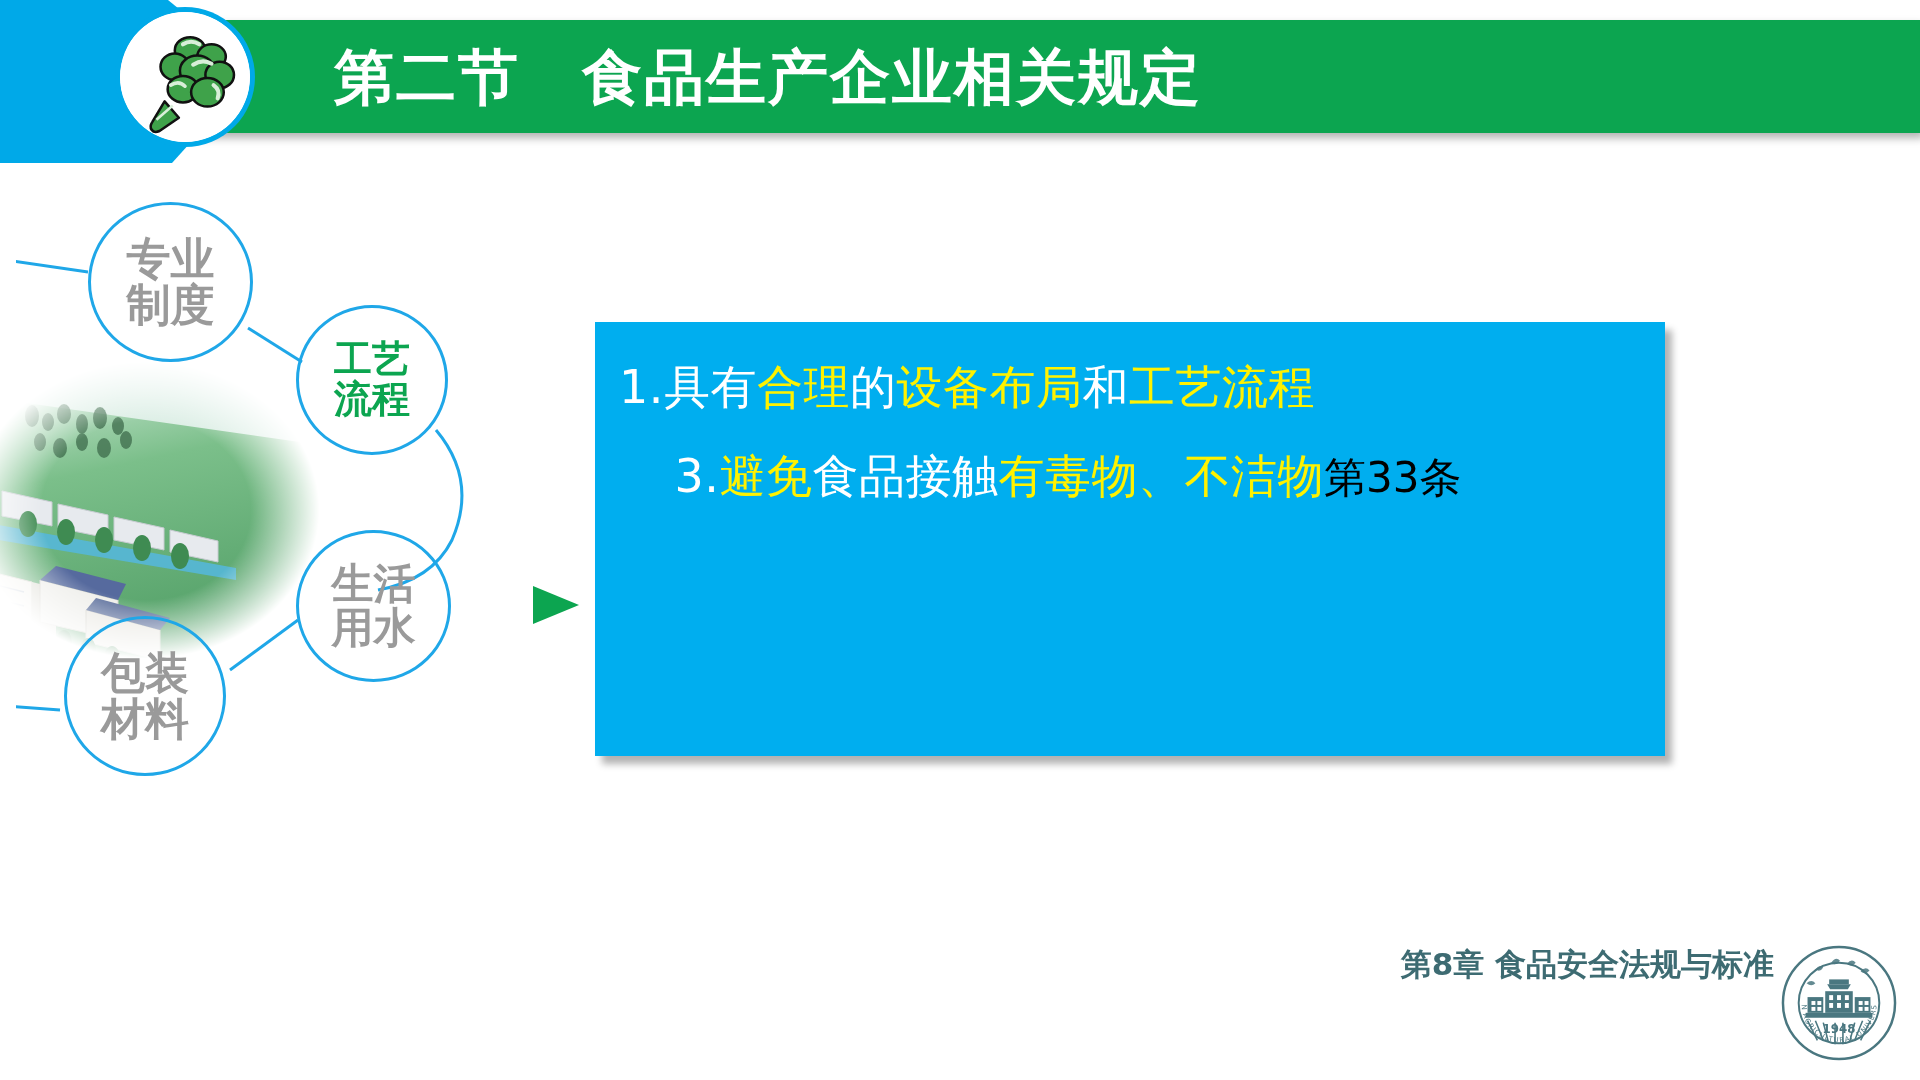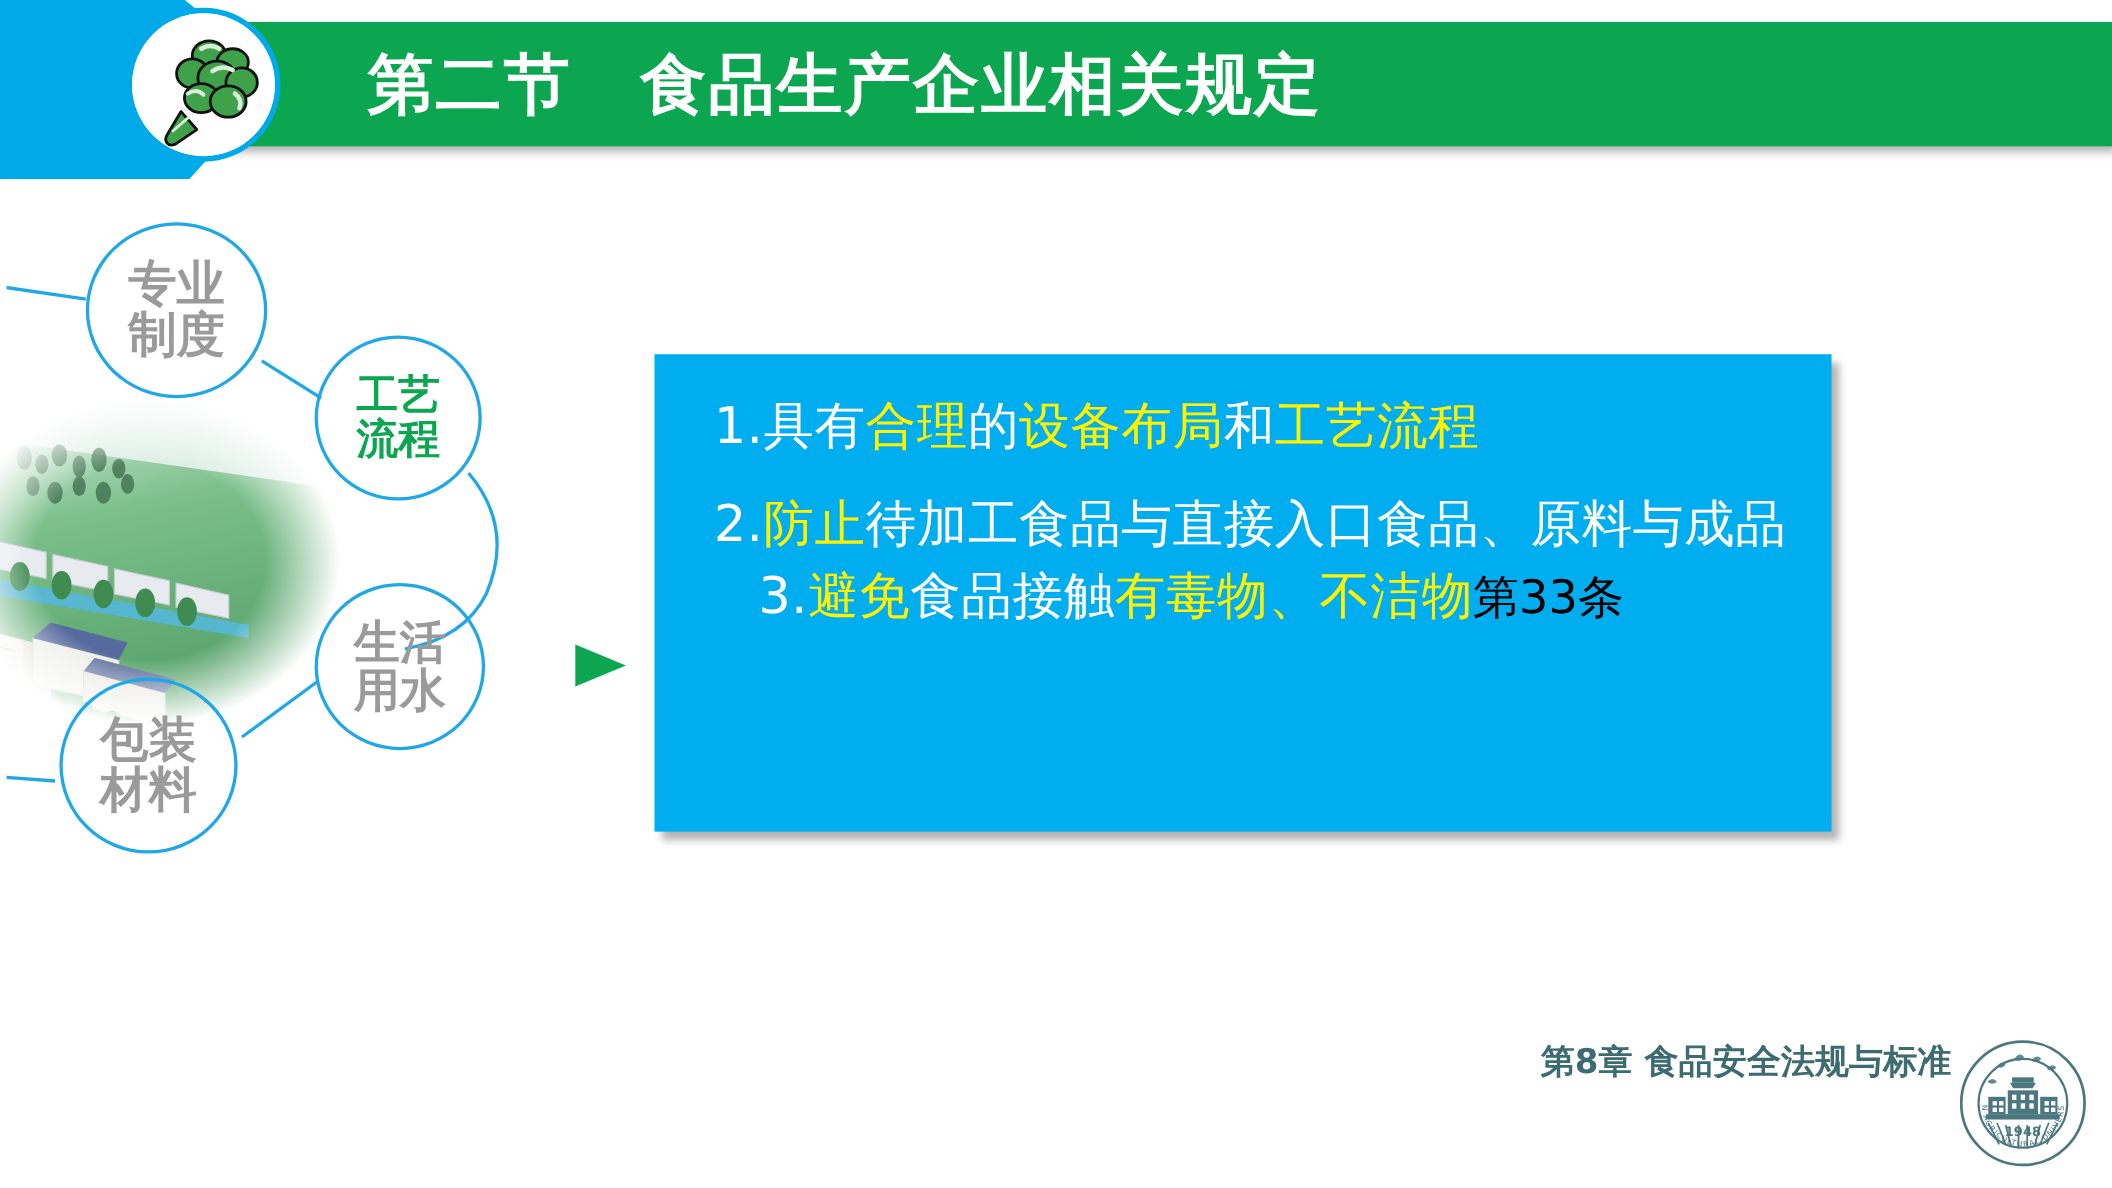--- a/index.html
+++ b/index.html
@@ -59,21 +59,21 @@
     font-size: 60px;
     font-weight: bold;
     letter-spacing: 2px;
     white-space: nowrap;
     margin-left: 44px;
   }
 
   
   #diagram {
     position: absolute;
-    left: 6px; top: 150px;
+    left: 16px; top: 150px;
     width: 640px;
     height: 760px;
   }
   #campus-photo {
     position: absolute;
     left: -80px;
     top: 180px;
     width: 420px;
     height: 360px;
     border-radius: 50% / 50%;
@@ -120,21 +120,21 @@
   
   #content-box {
     position: absolute;
     left: 595px;
     top: 322px;
     width: 1070px;
     height: 434px;
     background: #00AEEF;
     box-shadow: 7px 8px 7px rgba(0,0,0,0.30);
     box-sizing: border-box;
-    padding: 36px 28px 0 54px;
+    padding: 36px 28px 0 24px;
   }
   .cb-line {
     color: #ffffff;
     font-size: 46px;
     font-weight: normal;
     line-height: 1.28;
     letter-spacing: 0.5px;
     white-space: nowrap;
   }
   .hl { color: #FFF200; }
@@ -316,21 +316,20 @@
   <div class="node" id="node-baozhuang">
     <span>包装</span>
     <span>材料</span>
   </div>
 
   <div class="arrow-green"></div>
 </div>
 
 <div id="content-box">
   <div class="cb-line" id="line1"><span>1.具有</span><span class="hl">合理</span><span>的</span><span class="hl">设备布局</span><span>和</span><span class="hl">工艺流程</span></div>
-  <div class="cb-line" id="line2"><span>2.</span><span class="hl">防止</span><span>待加工食品与直接入口食品、原料与成品</span></div>
   <div id="line3row">
     <div class="cb-line" id="line3"><span>3.</span><span class="hl">避免</span><span>食品接触</span><span class="hl">有毒物、不洁物</span></div>
     <div id="clause-badge">第33条</div>
   </div>
 </div>
 
 <div id="footer">
   <div id="footer-text">第8章 食品安全法规与标准</div>
   <svg id="uni-seal" viewBox="0 0 120 120" aria-hidden="true">
     <circle cx="60" cy="60" r="57" fill="none" stroke="#4A7780" stroke-width="2.5"></circle>

